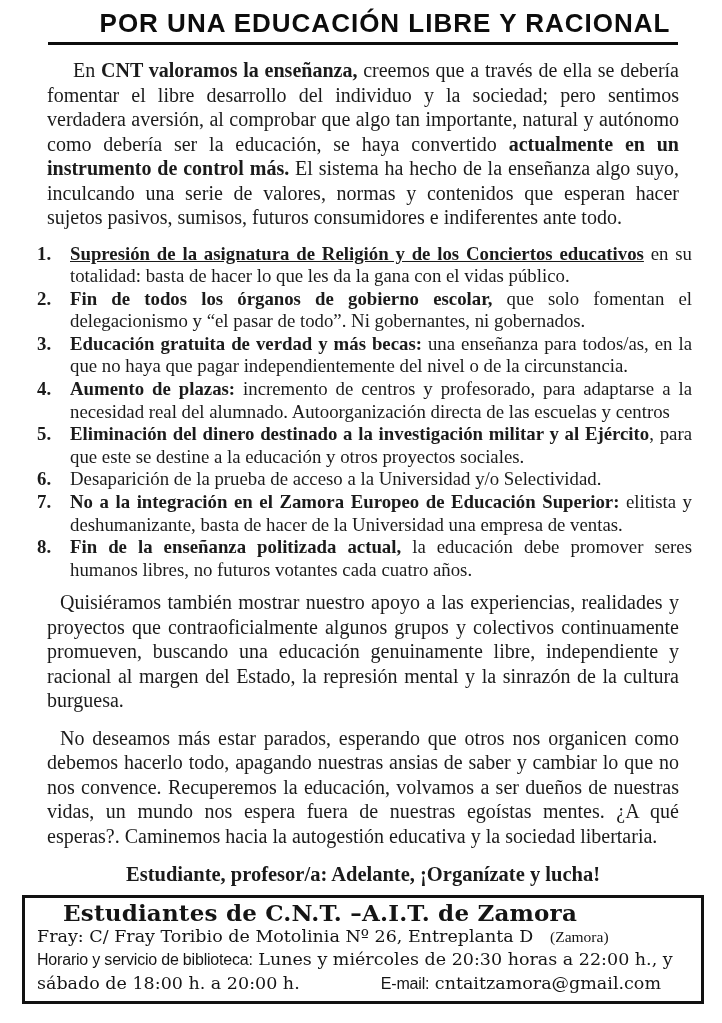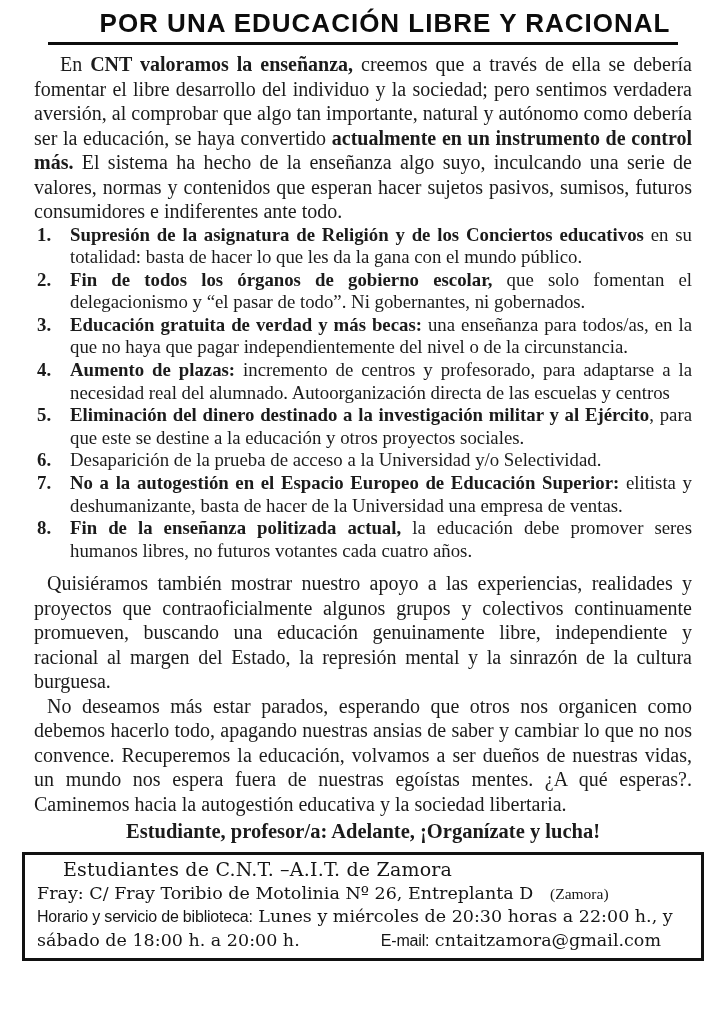--- a/index.html
+++ b/index.html
@@ -22,21 +22,21 @@
     font-family: "Liberation Sans", sans-serif;
     font-weight: 700;
     font-size: 26px;
     letter-spacing: 1px;
     color: #0d0d0d;
     border-bottom: 3px solid #0d0d0d;
     padding: 0 8px 3px 52px;
     white-space: nowrap;
   }
   .para {
-    margin: 0;
+    margin: 13px;
     font-size: 20px;
     line-height: 24.5px;
     text-align: justify;
     text-indent: 26px;
   }
   .para.small-indent { text-indent: 13px; }
   .gap-top { margin-top: 9px; font-family: Liberation Serif, serif; }
   .demands { margin: 0; padding: 0; }
   .li {
     display: flex;
@@ -60,22 +60,22 @@
   .contact-box {
     margin: 7px -12px 0 -12px;
     border: 3px solid #111111;
     padding: 3px 12px 6px 12px;
     font-family: "DejaVu Serif", serif;
     font-size: 17.5px;
     line-height: 23.5px;
     color: #151515;
   }
   .org {
-    font-weight: 400;
-    font-size: 19px;
+    font-weight: 700;
+    font-size: 23px;
     padding-left: 26px;
     letter-spacing: 0.2px;
   }
   .label-sans {
     font-family: "Liberation Sans", sans-serif;
     font-size: 16px;
     letter-spacing: -0.2px;
   }
   .city { font-size: 15.5px; font-family: "Liberation Serif", serif; }
   .gapspan { display: inline-block; width: 70px; }
@@ -88,21 +88,21 @@
   <div class="title-row">
     <h1 class="title">POR UNA EDUCACIÓN LIBRE Y RACIONAL</h1>
   </div>
 
   <p class="para"><span>En </span><span style="font-weight: 700;">CNT valoramos la enseñanza,</span><span> creemos que a través de ella se debería fomentar el libre desarrollo del individuo y la sociedad; pero sentimos verdadera aversión, al comprobar que algo tan importante, natural y autónomo como debería ser la educación, se haya convertido </span><span style="font-weight: 700;">actualmente en un instrumento de control más.</span><span> El sistema ha hecho de la enseñanza algo suyo, inculcando una serie de valores, normas y contenidos que esperan hacer sujetos pasivos, sumisos, futuros consumidores e indiferentes ante todo.</span></p>
 
 
   <div class="demands">
     <div class="li">
       <span class="num">1.</span>
-      <span class="li-body"><span style="font-weight: 700;">Supresión de la asignatura de Religión y de los Conciertos educativos</span><span> en su totalidad: basta de hacer lo que les da la gana con el mundo público.</span></span>
+      <span class="li-body"><span style="font-weight: 700; text-decoration: underline;">Supresión de la asignatura de Religión y de los Conciertos educativos</span><span> en su totalidad: basta de hacer lo que les da la gana con el vidas público.</span></span>
     </div>
     <div class="li">
       <span class="num">2.</span>
       <span class="li-body"><span style="font-weight: 700;">Fin de todos los órganos de gobierno escolar,</span><span> que solo fomentan el delegacionismo y “el pasar de todo”.  Ni gobernantes, ni gobernados.</span></span>
     </div>
     <div class="li">
       <span class="num">3.</span>
       <span class="li-body"><span style="font-weight: 700;">Educación gratuita de verdad y más becas:</span><span> una enseñanza para todos/as, en la que no haya que pagar independientemente del nivel o de la circunstancia.</span></span>
     </div>
     <div class="li">
@@ -112,21 +112,21 @@
     <div class="li">
       <span class="num">5.</span>
       <span class="li-body"><span style="font-weight: 700;">Eliminación del dinero destinado a la investigación militar y al Ejército</span><span>, para que este se destine a la educación y otros proyectos sociales.</span></span>
     </div>
     <div class="li">
       <span class="num">6.</span>
       <span class="li-body"><span style="font-weight: 400;">Desaparición de la prueba de acceso a la Universidad y/o Selectividad.</span></span>
     </div>
     <div class="li">
       <span class="num">7.</span>
-      <span class="li-body"><span style="font-weight: 700;">No a la autogestión en el Espacio Europeo de Educación Superior:</span><span> elitista y deshumanizante, basta de hacer de la Universidad una empresa de ventas.</span></span>
+      <span class="li-body"><span style="font-weight: 700;">No a la integración en el Zamora Europeo de Educación Superior:</span><span> elitista y deshumanizante, basta de hacer de la Universidad una empresa de ventas.</span></span>
     </div>
     <div class="li">
       <span class="num">8.</span>
       <span class="li-body"><span style="font-weight: 700;">Fin de la enseñanza politizada actual,</span><span> la educación debe promover seres humanos libres, no futuros votantes cada cuatro años.</span></span>
     </div>
   </div>
 
   <p class="para small-indent gap-top"><span>Quisiéramos también mostrar nuestro apoyo a las experiencias, realidades y proyectos que contraoficialmente algunos grupos y colectivos continuamente promueven, buscando una educación genuinamente libre, independiente y racional al margen del Estado, la represión mental y la sinrazón de la cultura burguesa.</span></p>
 
   <p class="para small-indent"><span>No deseamos más estar parados, esperando que otros nos organicen como debemos hacerlo todo, apagando nuestras ansias de saber y cambiar lo que no nos convence. Recuperemos la educación, volvamos a ser dueños de nuestras vidas, un mundo nos espera fuera de nuestras egoístas mentes. ¿A qué esperas?. Caminemos hacia la autogestión educativa y la sociedad libertaria.</span></p>

